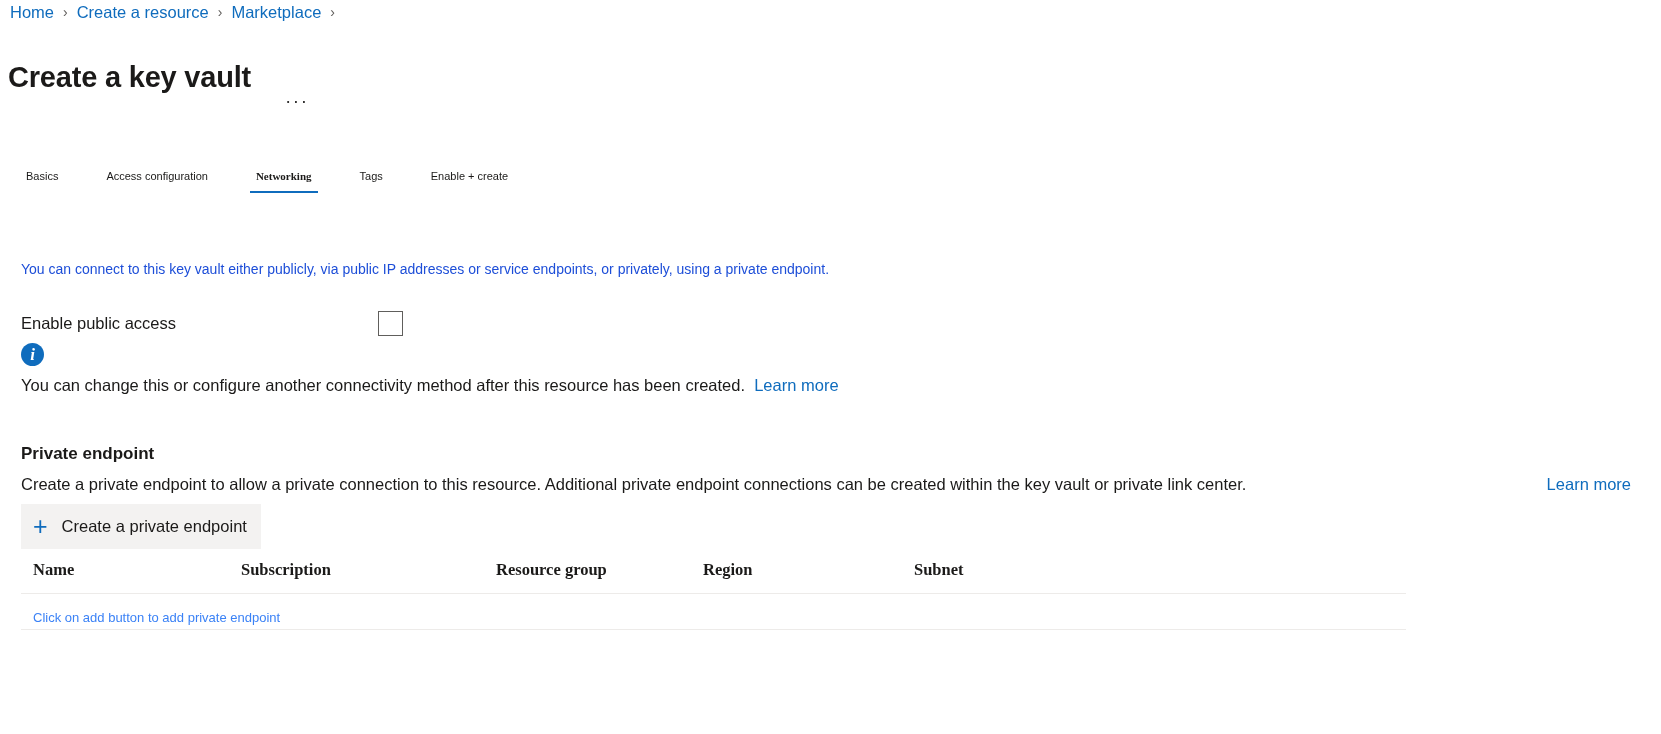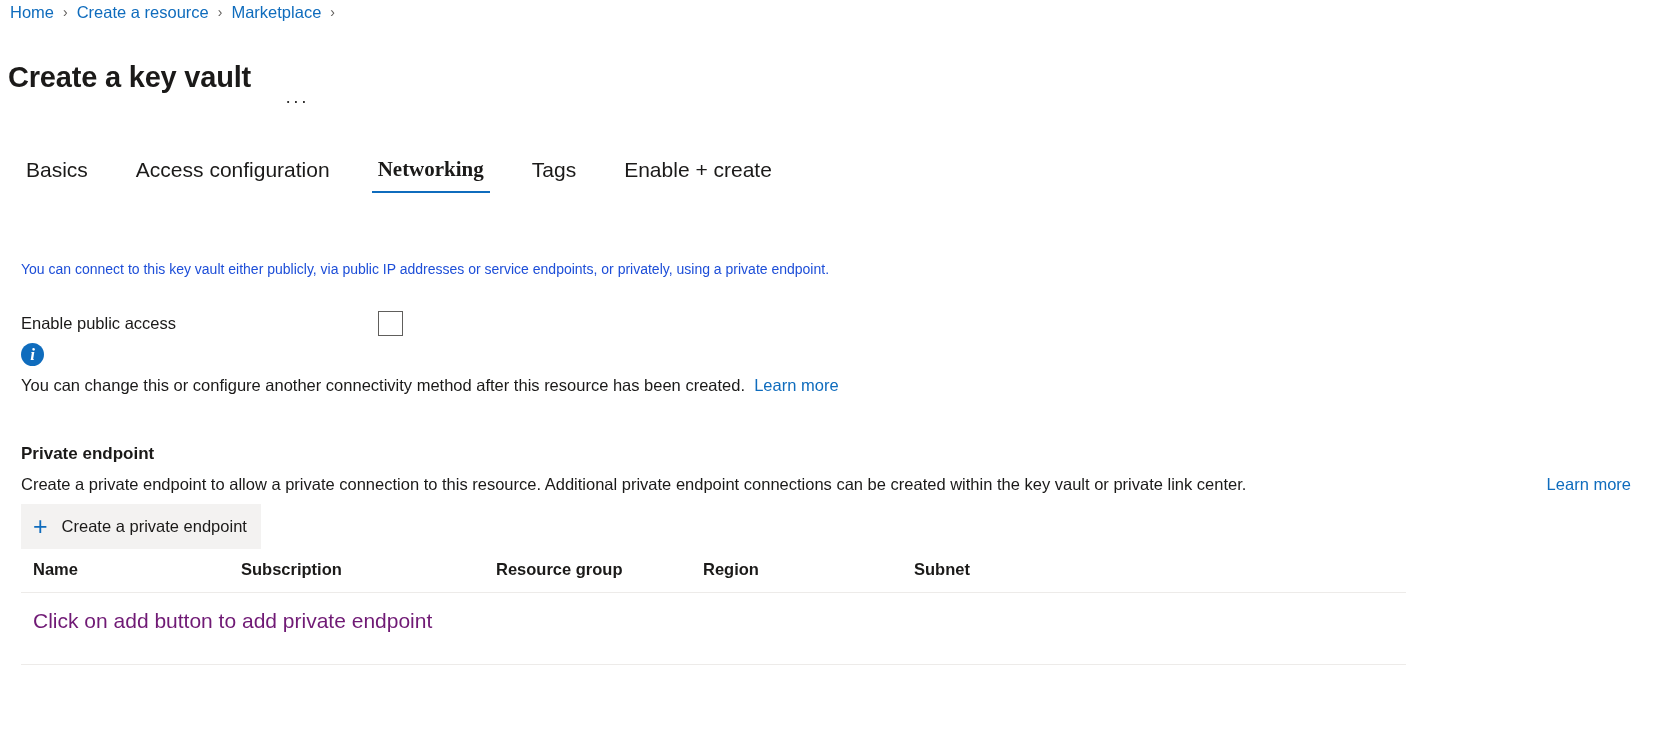--- a/index.html
+++ b/index.html
@@ -75,21 +75,21 @@
   .tabs {
     position: absolute;
     top: 155px;
     left: 20px;
     display: flex;
     align-items: flex-end;
     height: 38px;
   }
   .tab {
     position: relative;
-    font-size: 21px;
+    font-size: 11px;
     color: #1b1a19;
     padding: 0 6px 11px 6px;
     margin-right: 36px;
     cursor: pointer;
     white-space: nowrap;
   }
   .tab:last-child { margin-right: 0; }
   .tab.active {
     font-weight: bold;
     font-family: Liberation Serif, serif;
@@ -223,38 +223,39 @@
   .pe-table {
     position: absolute;
     top: 560px;
     left: 21px;
     width: 1385px;
   }
   .pe-head {
     display: flex;
     padding: 0 0 13px 12px;
     border-bottom: 1px solid #edebe9;
+    font-family: Liberation Serif, serif;
   }
   .pe-head .th {
     font-size: 16.5px;
     font-weight: bold;
     color: #1b1a19;
     white-space: nowrap;
   }
   .col-0 { width: 208px; }
   .col-1 { width: 255px; }
   .col-2 { width: 207px; }
   .col-3 { width: 211px; }
   .col-4 { width: 211px; }
   .col-5 { width: 260px; }
 
   .pe-empty {
-    padding: 16px 0 31px 12px;
-    font-size: 21px;
-    color: #701a75;
+    padding: 16px 0 4px 12px;
+    font-size: 13px;
+    color: #3b82f6;
     border-bottom: 1px solid #edebe9;
   }
 </style>
 </head>
 <body>
 
 <div class="page">
 
   <nav class="breadcrumb">
     <span class="crumb-link">Home</span>

